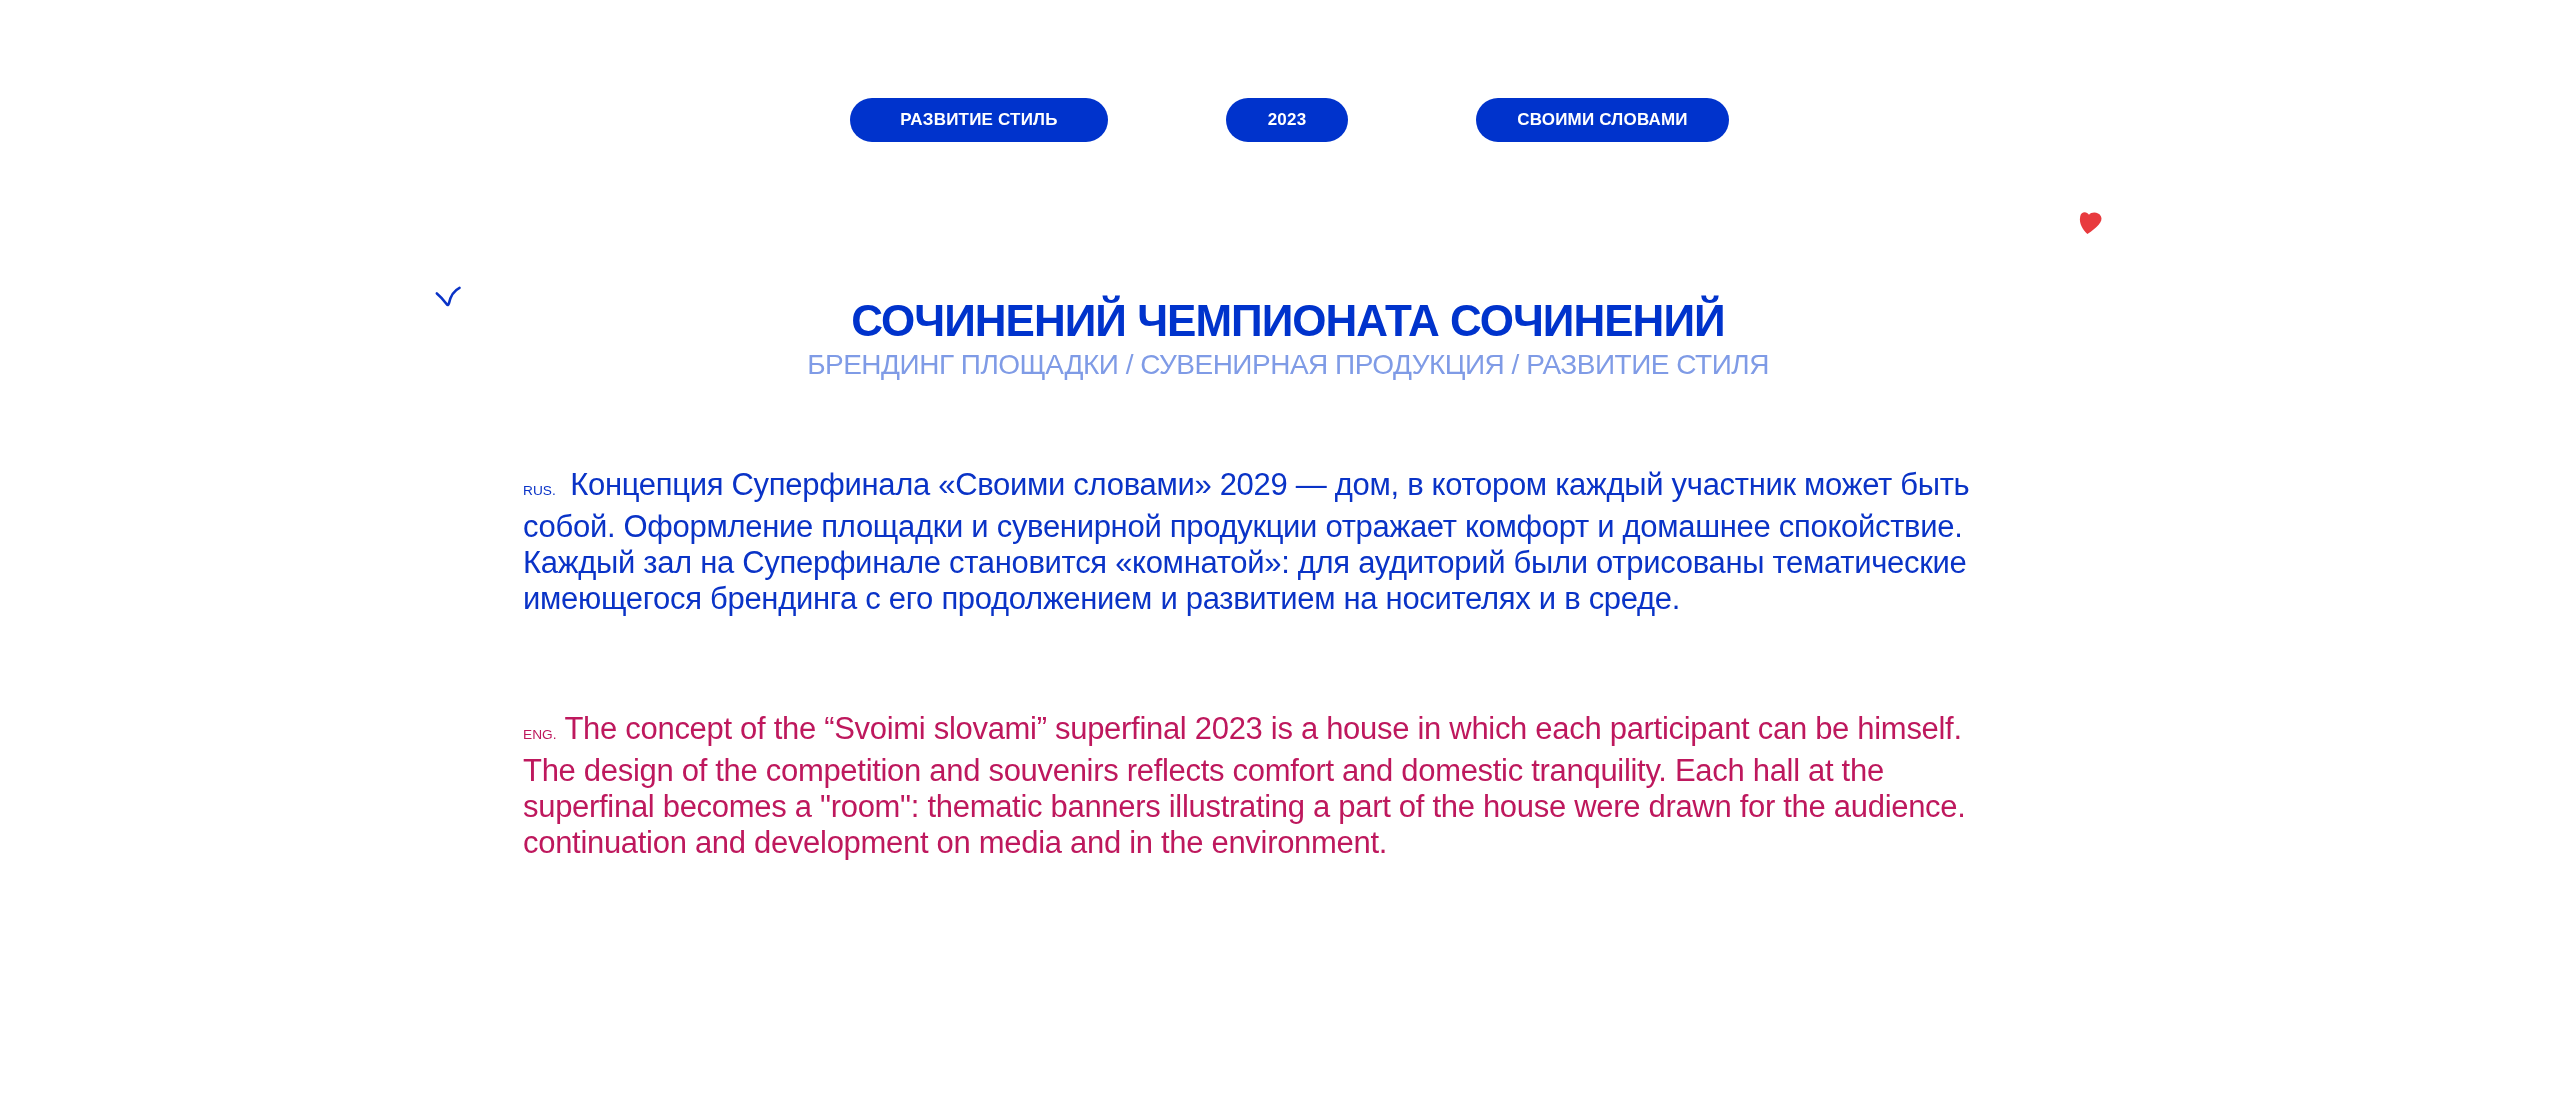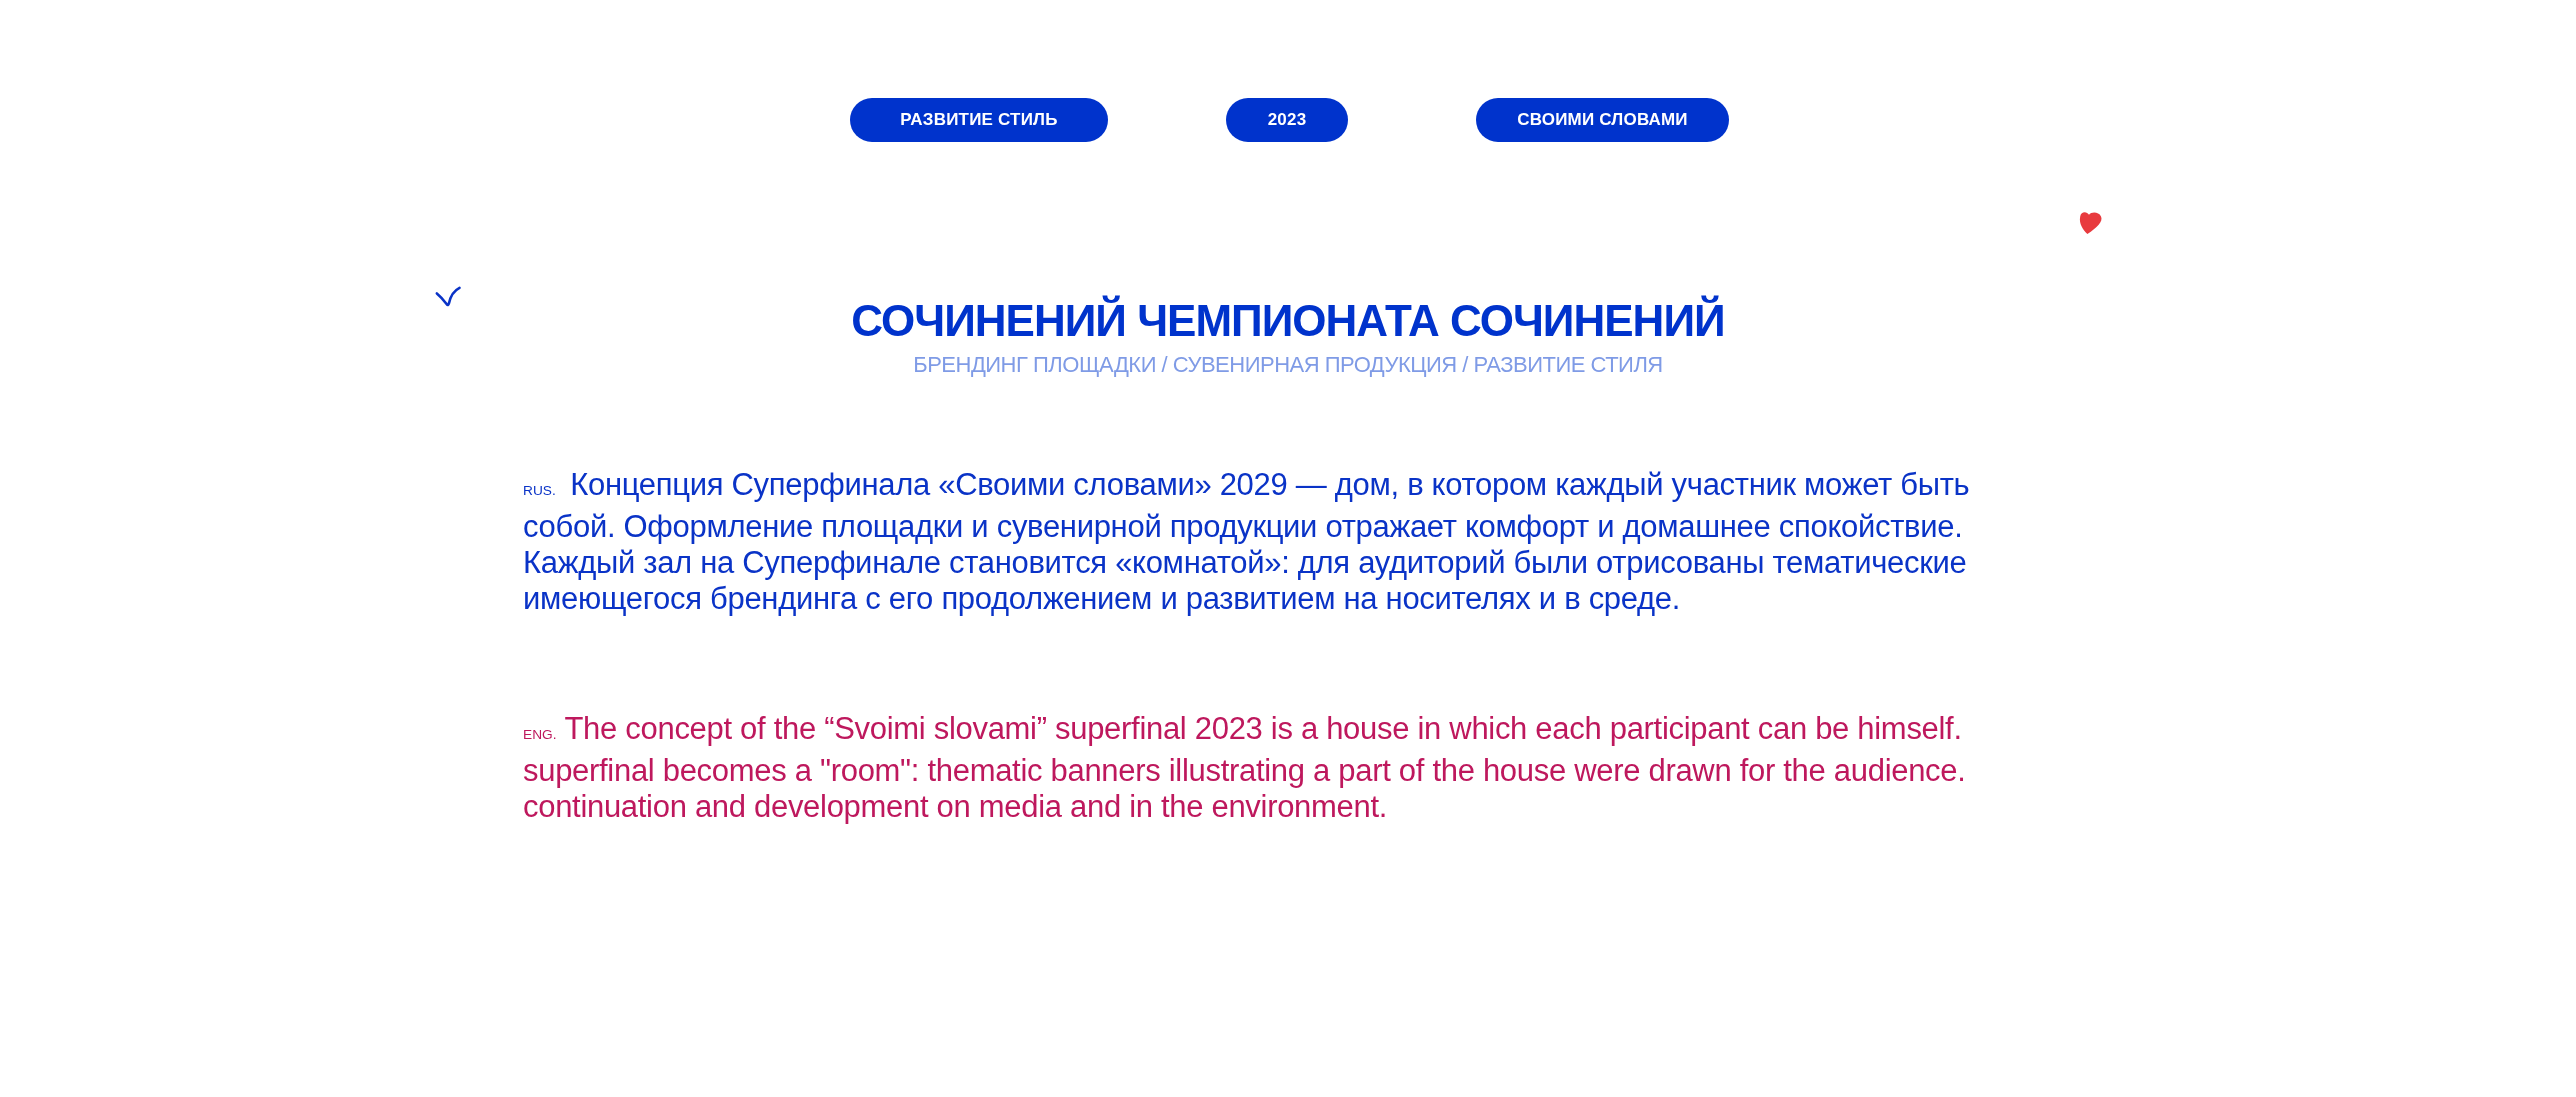--- a/index.html
+++ b/index.html
@@ -4,21 +4,21 @@
 <style>
   html, body { margin:0; padding:0; background:#ffffff; }
   body { width:2576px; height:1098px; position:relative; overflow:hidden; font-family:"Liberation Sans", "DejaVu Sans", sans-serif; }
   .pill { position:absolute; top:98px; height:44px; border-radius:22.5px; background:#0033cc; color:#fff; font-weight:bold; font-size:17px; display:flex; align-items:center; justify-content:center; letter-spacing:0.2px; cursor:pointer; }
   #pill1 { left:850px; width:258px; }
   #pill2 { left:1226px; width:122px; }
   #pill3 { left:1476px; width:253px; }
   .check { position:absolute; left:432px; top:282px; width:34px; height:31px; }
   .heart { position:absolute; left:2076px; top:206px; width:34px; height:32px; }
   .title { position:absolute; left:0; width:2576px; top:295px; text-align:center; color:#0033cc; font-weight:bold; font-size:44px; letter-spacing:-1px; line-height:52px; }
-  .subtitle { position:absolute; left:0; width:2576px; top:351px; text-align:center; color:#7f9be6; font-size:22px; line-height:27px; letter-spacing:-0.5px; }
+  .subtitle { position:absolute; left:0; width:2576px; top:351px; text-align:center; color:#7f9be6; font-size:28px; line-height:27px; letter-spacing:-0.5px; }
   .para { position:absolute; left:523px; width:1627px; font-size:31px; line-height:36px; letter-spacing:-0.3px; }
   .para .line { display:block; white-space:nowrap; }
   .lang { font-size:13.7px; letter-spacing:0; margin-right:14.5px; vertical-align:baseline; }
   #rus { top:467px; color:#0a33c7; }
   #eng { top:711px; color:#be185d; }
   #eng .lang { margin-right:8px; }
 </style>
 </head>
 <body>
 
@@ -41,16 +41,17 @@
 
 <div id="rus" class="para">
   <span class="line"><span class="lang">RUS.</span><span>Концепция Суперфинала «Своими словами» 2029 — дом, в котором каждый участник может быть</span></span>
   <span class="line">собой. Оформление площадки и сувенирной продукции отражает комфорт и домашнее спокойствие.</span>
   <span class="line">Каждый зал на Суперфинале становится «комнатой»: для аудиторий были отрисованы тематические</span>
   <span class="line">имеющегося брендинга с его продолжением и развитием на носителях и в среде.</span>
 </div>
 
 <div id="eng" class="para">
   <span class="line"><span class="lang">ENG.</span><span>The concept of the “Svoimi slovami” superfinal 2023 is a house in which each participant can be himself.</span></span>
+  <span class="line">The design of the competition and souvenirs reflects comfort and domestic tranquility. Each hall at the</span>
   <span class="line">superfinal becomes a "room": thematic banners illustrating a part of the house were drawn for the audience.</span>
   <span class="line">continuation and development on media and in the environment.</span>
 </div>
 
 
 </body></html>

